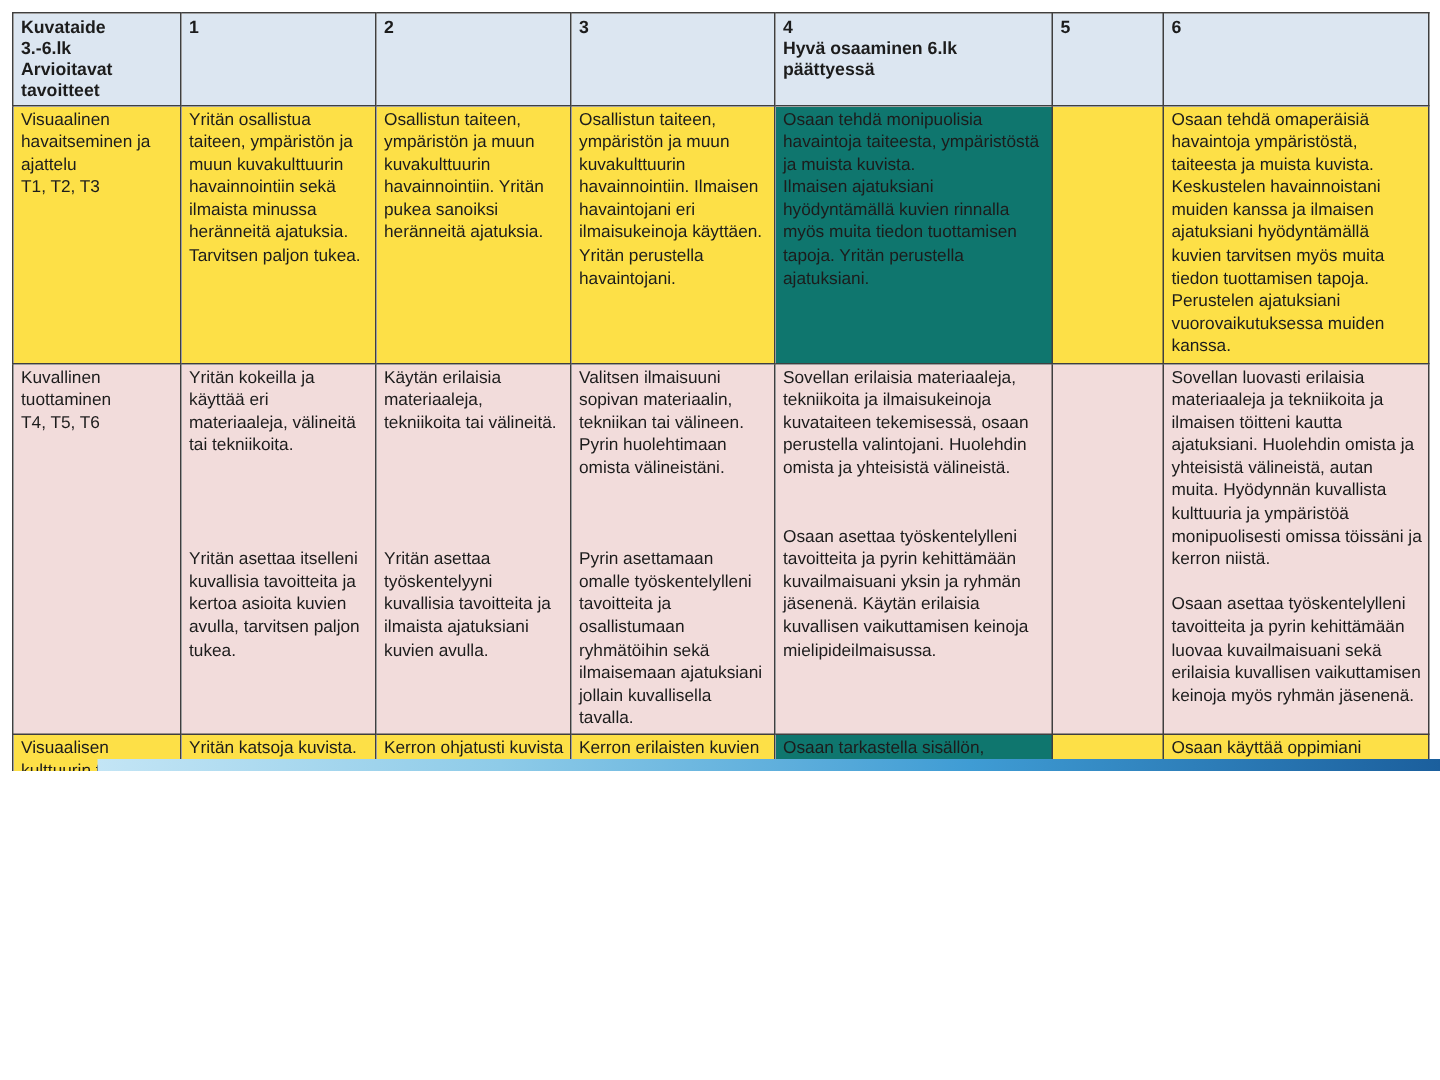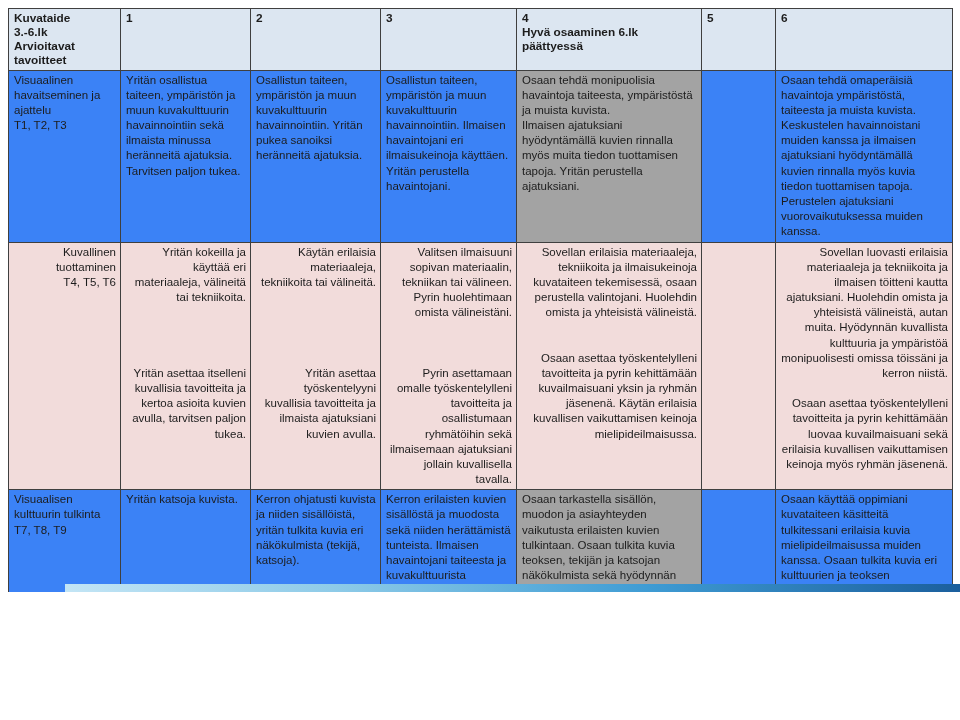--- a/index.html
+++ b/index.html
@@ -1,41 +1,41 @@
 <!DOCTYPE html>
 <html><head>
 <meta charset="utf-8">
 <style>
   html,body{margin:0;padding:0;}
   body{
     width:960px;height:720px;position:relative;background:#ffffff;
     font-family:"Liberation Sans", sans-serif;overflow:hidden;
   }
-  .slide{position:absolute;left:0;top:0;width:960px;height:592px;overflow:hidden;}
+  .slide{position:absolute;left:0;top:0;width:960px;height:514px;overflow:hidden;}
 
   table.rubric{
     position:absolute;left:8px;top:8px;width:944px;
     border-collapse:collapse;table-layout:fixed;
   }
   .rubric th,.rubric td{
     border:1.5px solid #3f3f3f;
     vertical-align:top;
     padding:2px 4px 2px 5px;
     font-size:11.5px;line-height:1.32;color:#1c1c1c;
     white-space:pre-line;overflow:hidden;
-    text-align:left;font-weight:normal;background:#3b82f6;
+    text-align:left;font-weight:normal;background:#fde047;
   }
   tr.hrow th{background:#dce6f1;font-weight:bold;font-size:11.8px;line-height:1.2;}
   tr.hrow{height:40px;}
   tr.r0{height:122px;}
   tr.r1{height:208px;}
   tr.r2{height:134px;}
   tr.r3{height:112px;}
-  tr.rowpink td{background:#f2dcdb;text-align:right;}
-  td.pink{background:#a3a3a3;}
+  tr.rowpink td{background:#f2dcdb;}
+  td.pink{background:#0f766e;}
 
   .footer-date,.footer-title,.footer-page{
     position:absolute;color:#8f8f8f;font-size:11px;white-space:pre;
   }
   .footer-date{left:25px;top:685px;}
   .footer-title{left:249px;top:685px;}
   .footer-page{left:551px;top:687px;font-size:12px;}
   .logo-word{
     position:absolute;left:668px;top:666px;
     font-size:32px;font-weight:700;letter-spacing:1px;color:#1d1d1b;line-height:1;margin-top:36px;
@@ -78,21 +78,21 @@
     <tr class="r0">
       <td>Visuaalinen havaitseminen ja ajattelu
 T1, T2, T3</td>
       <td>Yritän osallistua taiteen, ympäristön ja muun kuvakulttuurin havainnointiin sekä ilmaista minussa heränneitä ajatuksia. Tarvitsen paljon tukea.</td>
       <td>Osallistun taiteen, ympäristön ja muun kuvakulttuurin havainnointiin. Yritän pukea sanoiksi heränneitä ajatuksia.</td>
       <td>Osallistun taiteen, ympäristön ja muun kuvakulttuurin havainnointiin. Ilmaisen havaintojani eri ilmaisukeinoja käyttäen. Yritän perustella havaintojani.</td>
       <td class="pink">Osaan tehdä monipuolisia havaintoja taiteesta, ympäristöstä ja muista kuvista.
 Ilmaisen ajatuksiani hyödyntämällä kuvien rinnalla myös muita tiedon tuottamisen tapoja. Yritän perustella ajatuksiani.</td>
       <td></td>
       <td>Osaan tehdä omaperäisiä havaintoja ympäristöstä, taiteesta ja muista kuvista.
-Keskustelen havainnoistani muiden kanssa ja ilmaisen ajatuksiani hyödyntämällä kuvien rinnalla myös kuvia tiedon tuottamisen tapoja. Perustelen ajatuksiani vuorovaikutuksessa muiden kanssa.</td>
+Keskustelen havainnoistani muiden kanssa ja ilmaisen ajatuksiani hyödyntämällä kuvien tarvitsen myös muita tiedon tuottamisen tapoja. Perustelen ajatuksiani vuorovaikutuksessa muiden kanssa.</td>
     </tr>
 
     <tr class="r1 rowpink">
       <td>Kuvallinen tuottaminen
 T4, T5, T6</td>
       <td>Yritän kokeilla ja käyttää eri materiaaleja, välineitä tai tekniikoita.
 
 
 
 

